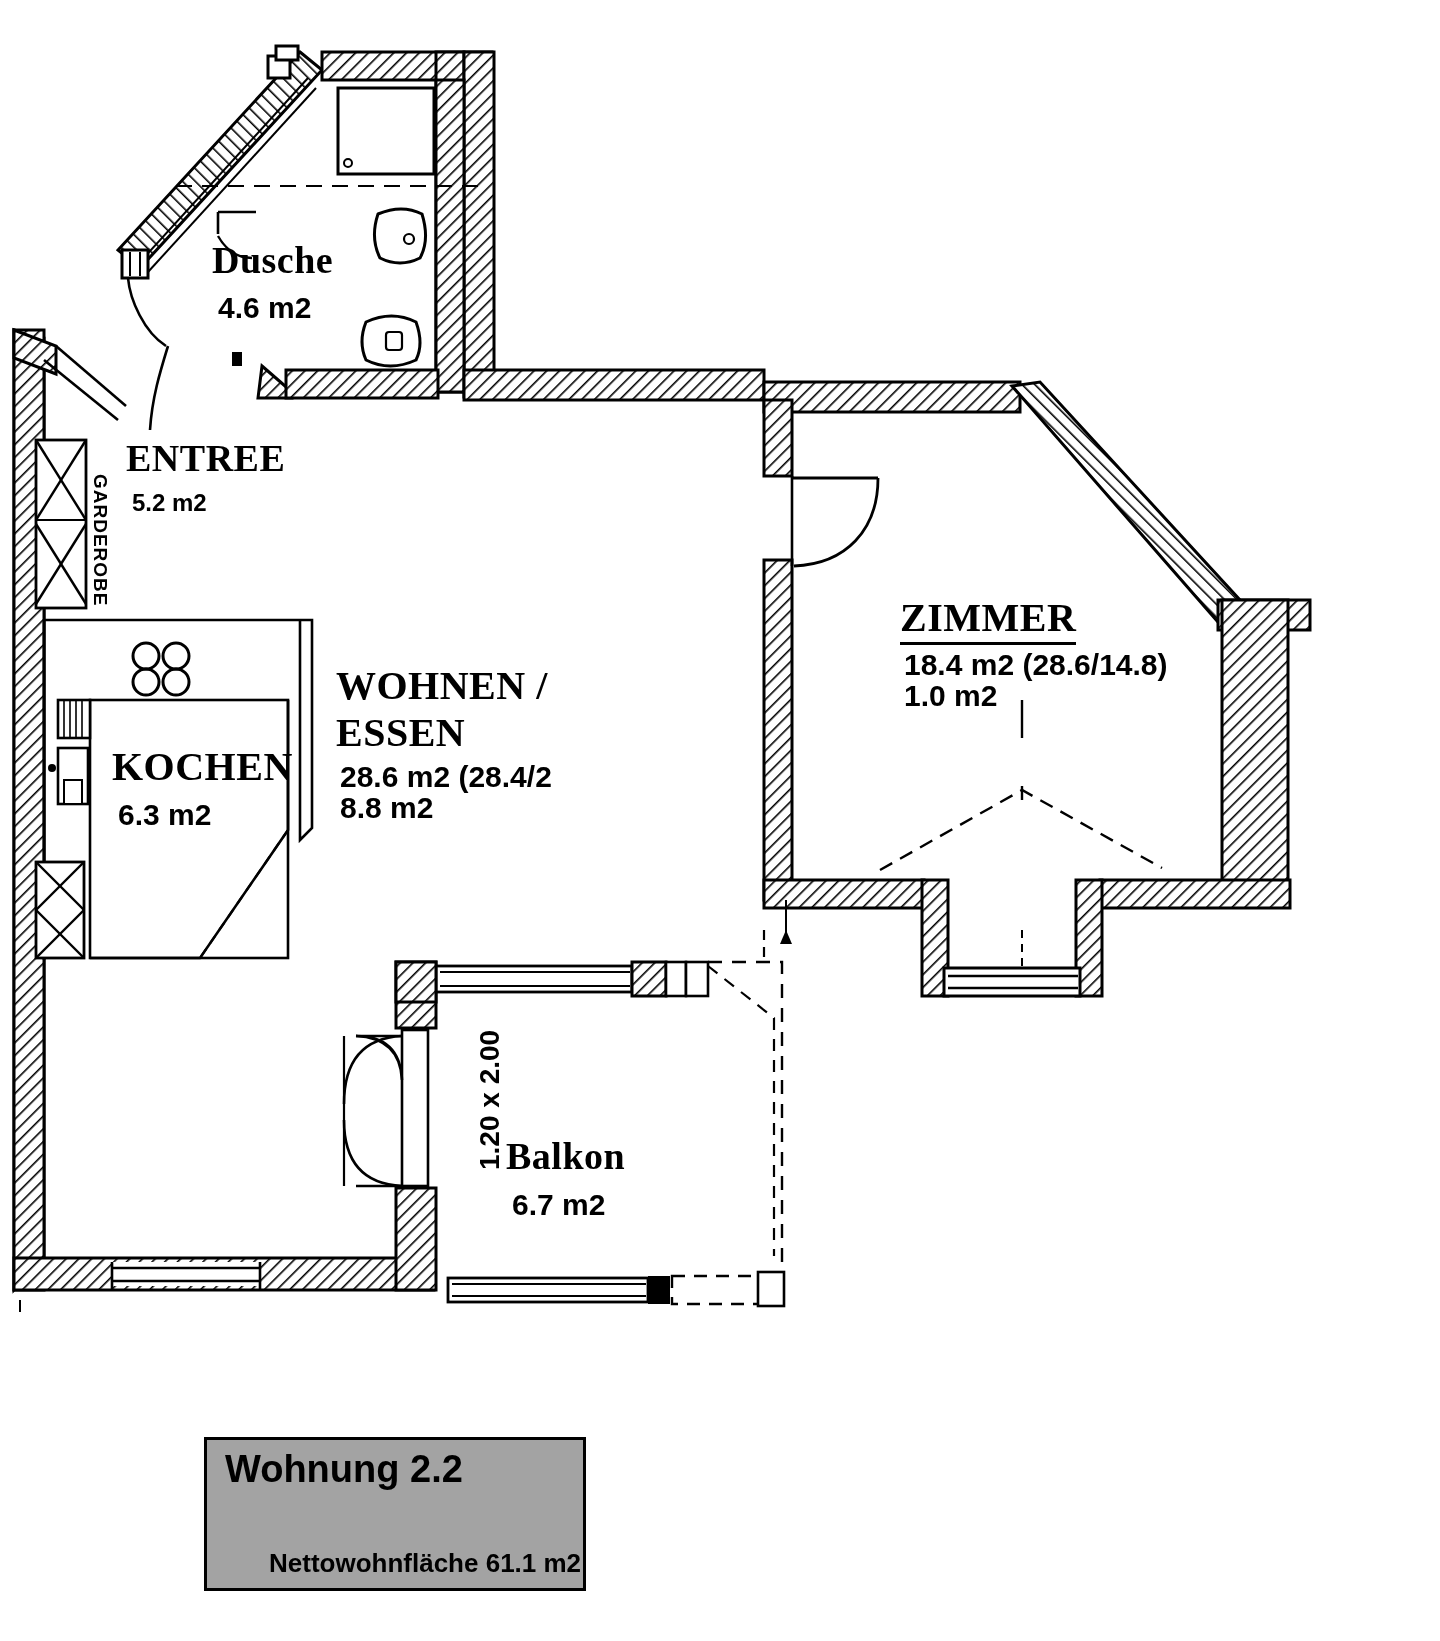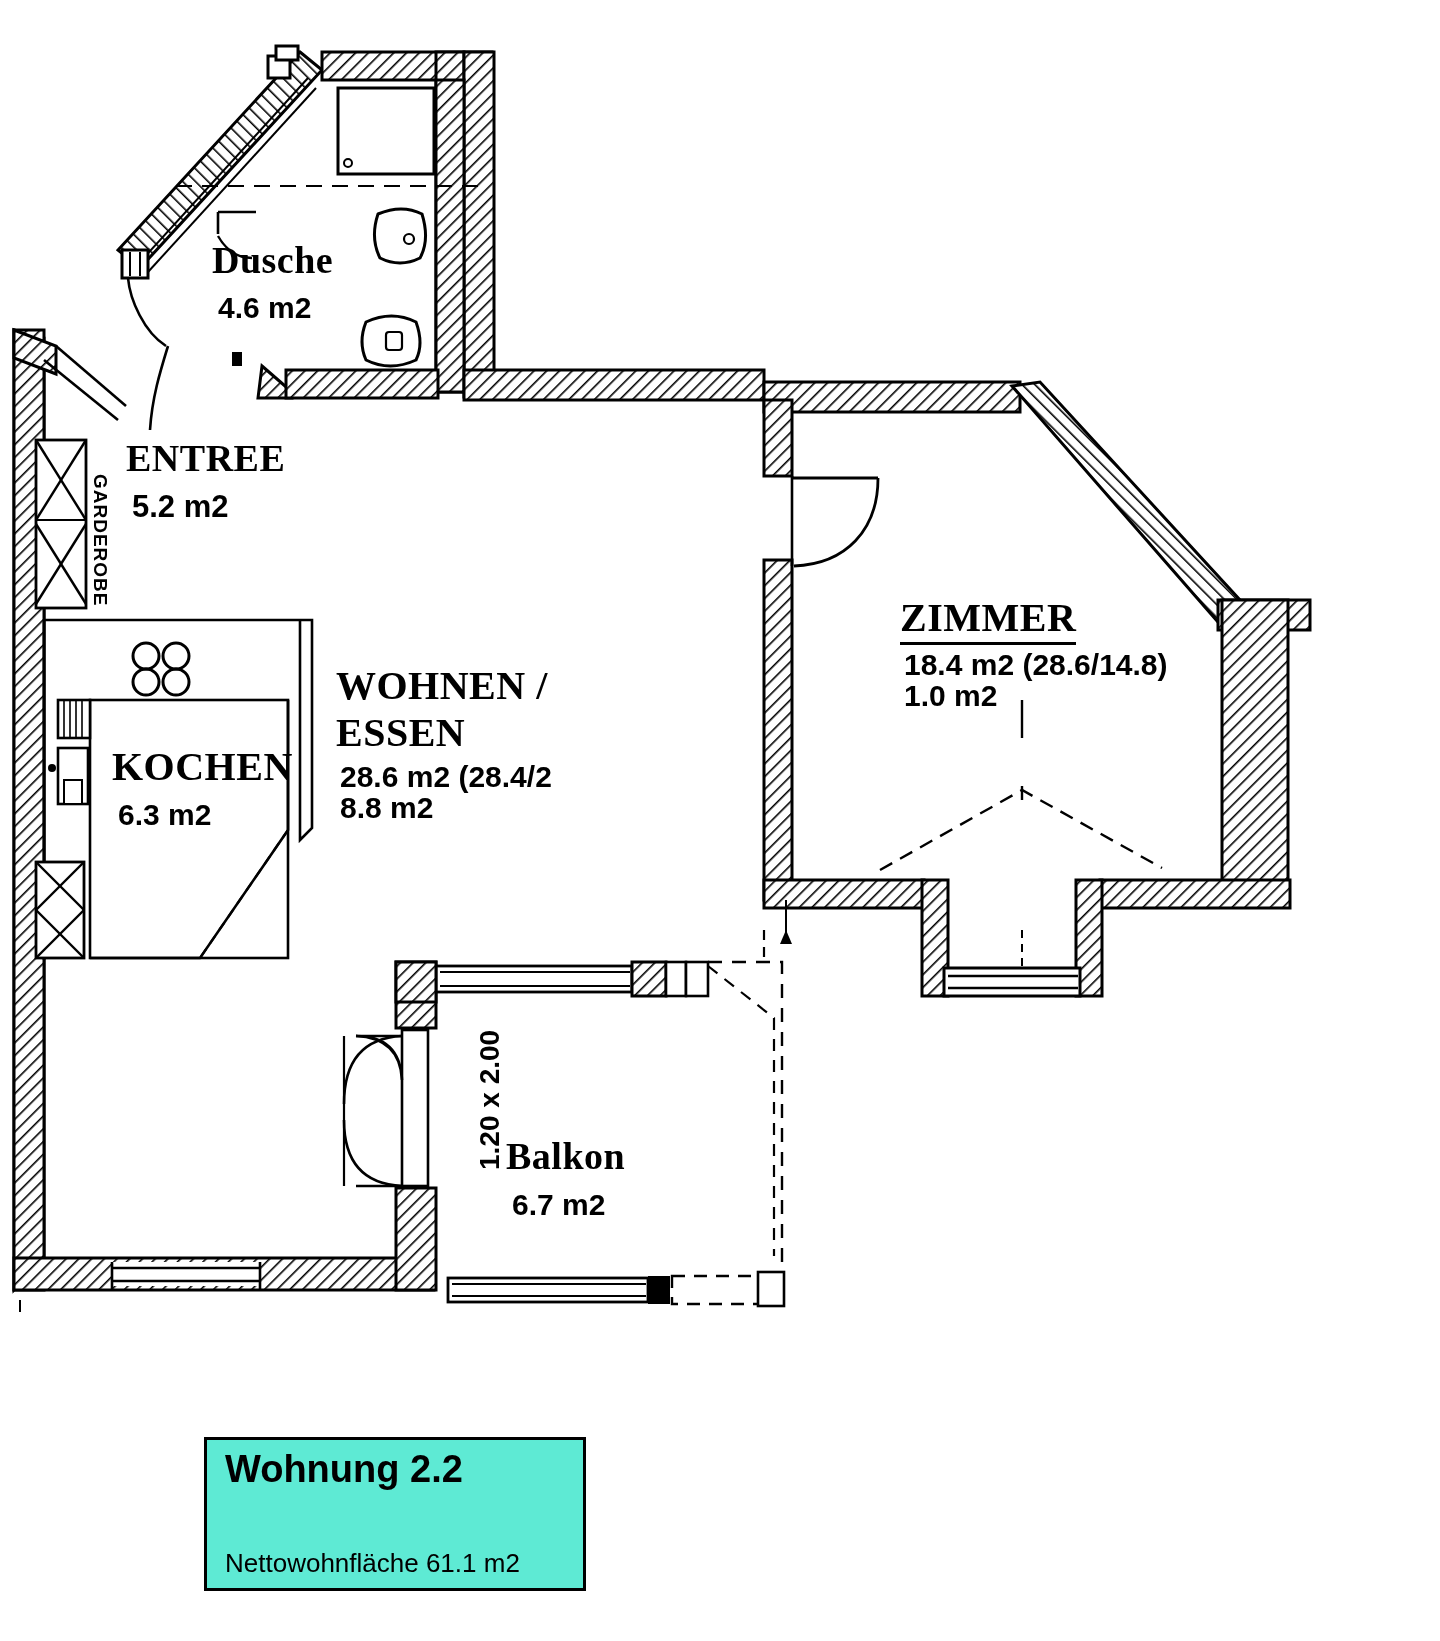--- a/index.html
+++ b/index.html
@@ -3,24 +3,24 @@
 <meta charset="utf-8">
 <style>
   html,body{margin:0;padding:0;background:#ffffff;}
   body{width:1440px;height:1641px;position:relative;overflow:hidden;
        font-family:"Liberation Sans", sans-serif; color:#000;}
   #plan{position:absolute;left:0;top:0;width:1440px;height:1641px;}
   .lbl{position:absolute;white-space:pre;line-height:1.0;}
   .room-name{font-weight:bold;letter-spacing:0.5px;font-family:Liberation Serif, serif;}
   .room-area{font-weight:bold;}
   .vert{transform-origin:0 0;}
-  .tb{position:absolute;border:3px solid #000;background:#5eead4;}
+  .tb{position:absolute;border:3px solid #000;background:#a3a3a3;}
   .tb-l1{font-weight:bold;}
   .tb-l2{font-weight:bold;}
-  .tb-l3{font-weight:normal;}
+  .tb-l3{font-weight:bold;margin-left:44px;}
   sup.half{font-size:0.62em;vertical-align:0.45em;}
 </style>
 </head>
 <body>
 
 <svg id="plan" viewBox="0 0 1440 1641" xmlns="http://www.w3.org/2000/svg">
   <defs>
     <pattern id="wallhatch" width="9" height="9" patternUnits="userSpaceOnUse" patternTransform="rotate(45)">
       <rect width="9" height="9" fill="#fff"></rect>
       <line x1="0" y1="0" x2="0" y2="9" stroke="#000" stroke-width="3.2"></line>
@@ -187,21 +187,21 @@
 
     <rect x="396" y="962" width="40" height="40" fill="url(#wallhatch)" stroke="#000" stroke-width="3"></rect>
 
   </g>
 </svg>
 
 <div class="lbl room-name" style="left:212px; top:241px; font-size:38px;">Dusche</div>
 <div class="lbl room-area" style="left:218px; top:293px; font-size:30px;">4.6 m2</div>
 
 <div class="lbl room-name" style="left:126px; top:439px; font-size:38px;">ENTREE</div>
-<div class="lbl room-area" style="left:132px; top:491px; font-size:31px;">5.2 m2</div>
+<div class="lbl room-area" style="left:132px; top:491px; font-size:24px;">5.2 m2</div>
 
 <div class="lbl vert" style="left:110px; top:474px; font-size:19px; font-weight:bold; letter-spacing:1px;
             transform:rotate(90deg);">GARDEROBE</div>
 
 <div class="lbl room-name" style="left:112px; top:747px; font-size:40px;">KOCHEN</div>
 <div class="lbl room-area" style="left:118px; top:800px; font-size:30px;">6.3 m2</div>
 
 <div class="lbl room-name" style="left:336px; top:666px; font-size:40px;">WOHNEN /</div>
 <div class="lbl room-name" style="left:336px; top:713px; font-size:40px;">ESSEN</div>
 <div class="lbl room-area" style="left:340px; top:762px; font-size:30px;">28.6 m2 (28.4/2</div>

